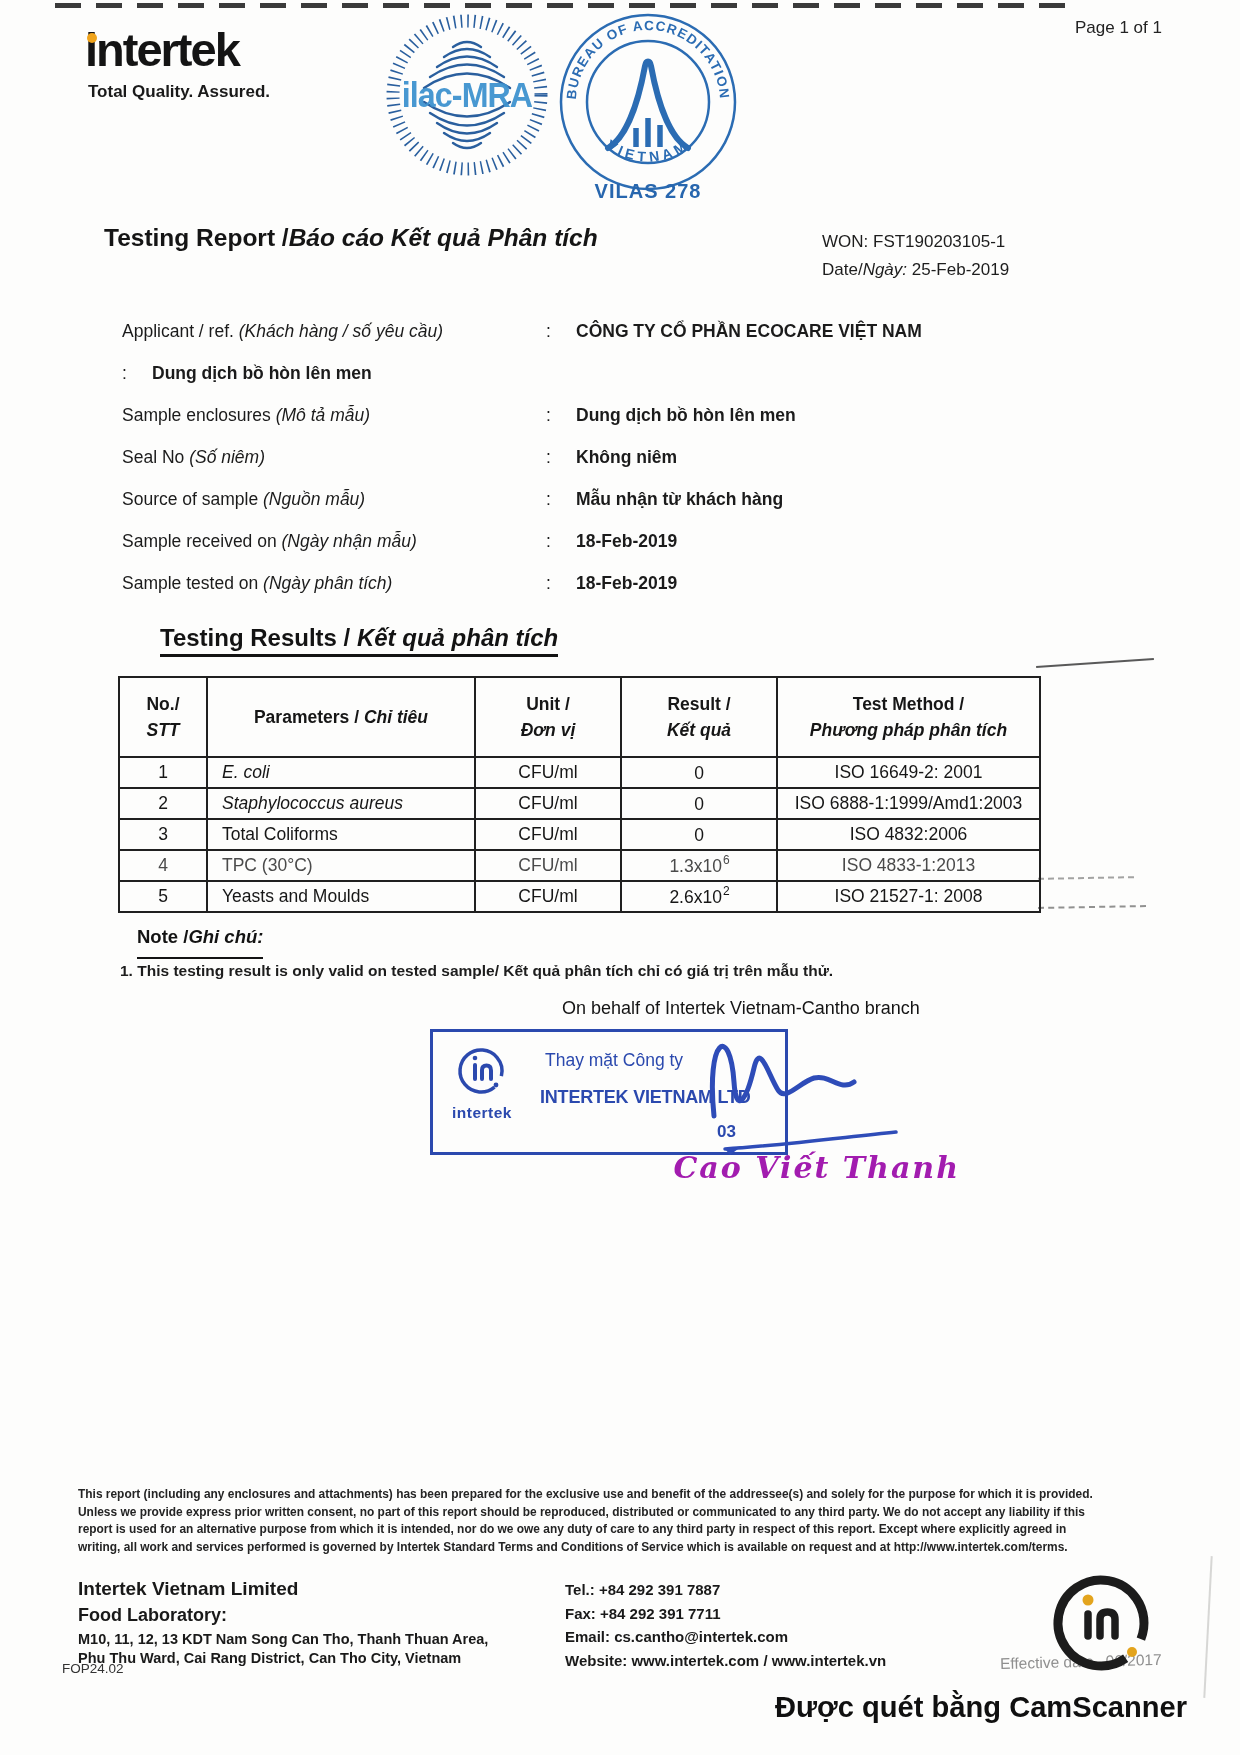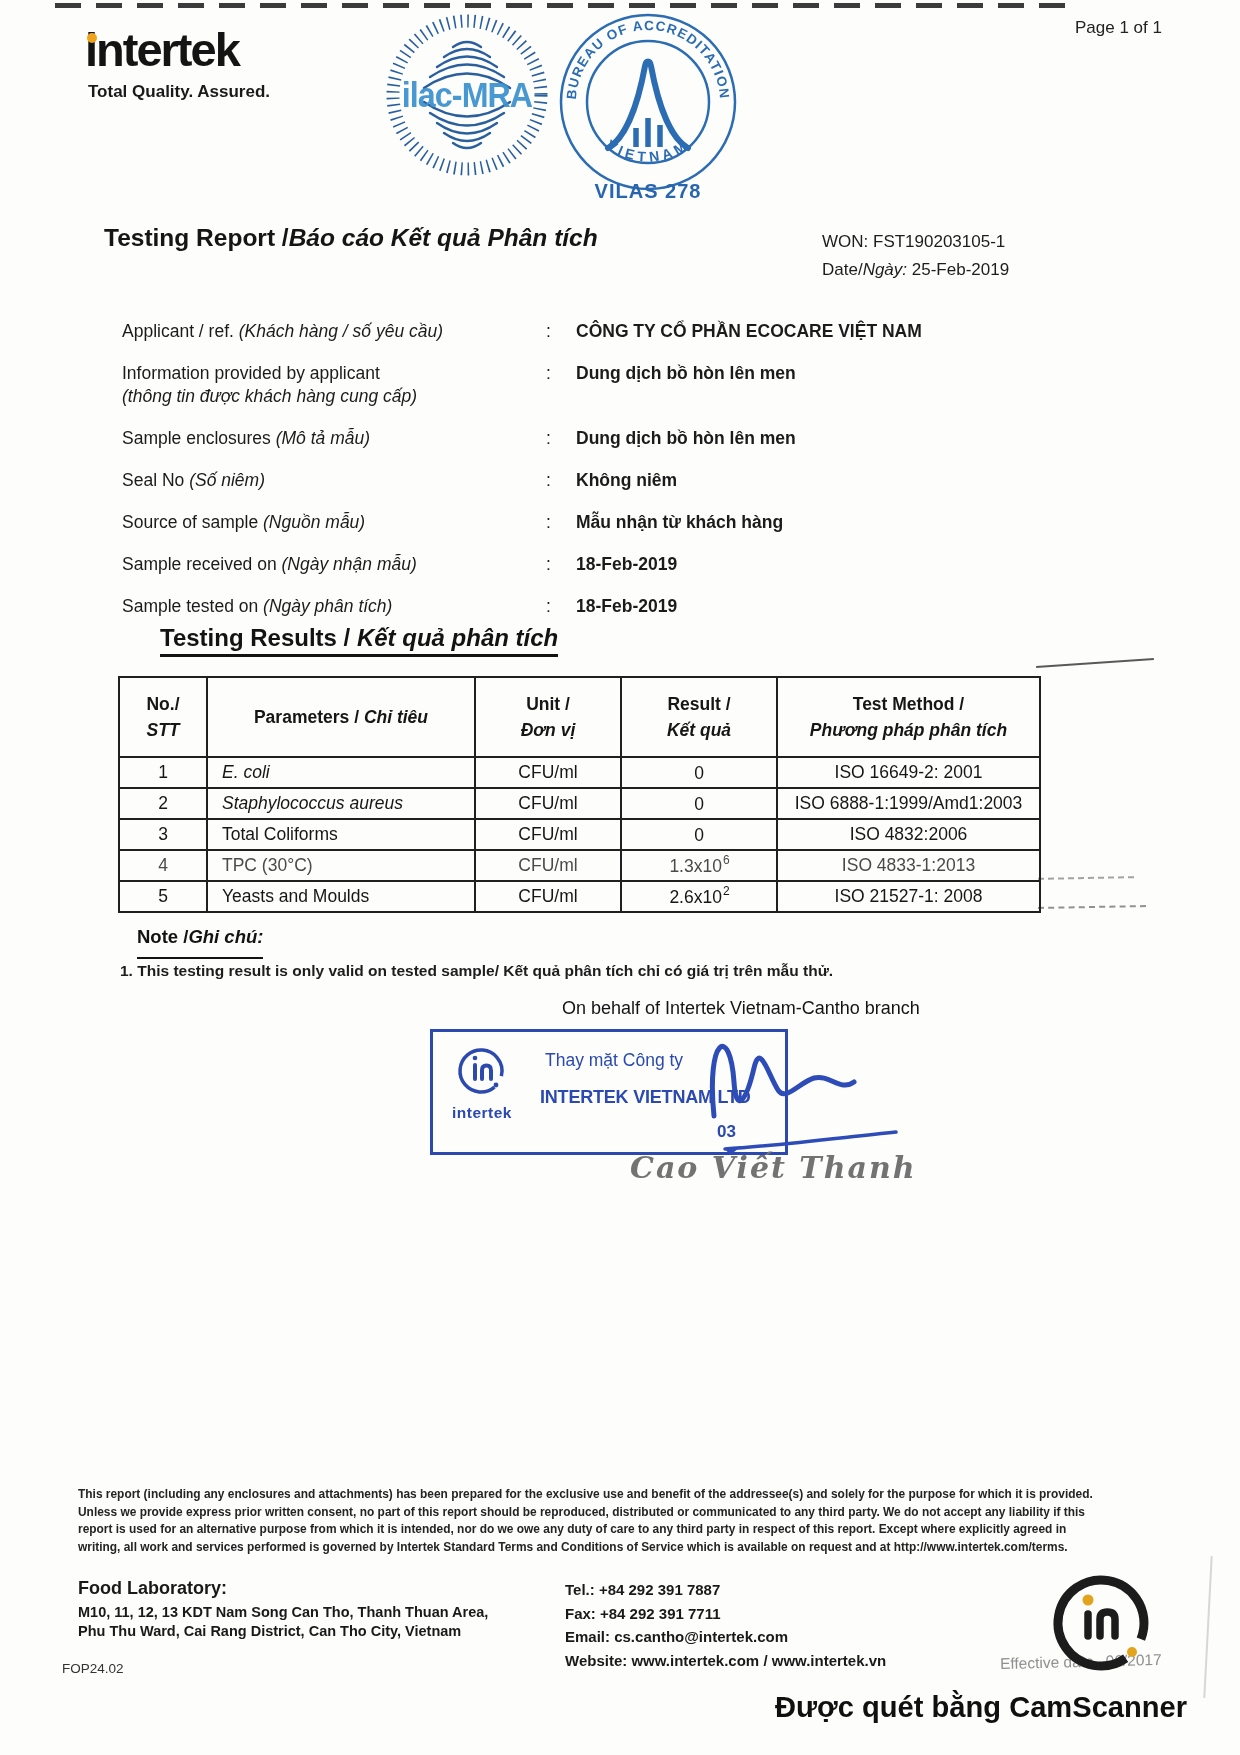--- a/index.html
+++ b/index.html
@@ -67,22 +67,22 @@
   
   .on-behalf{left:562px;top:998px;font-size:18px;color:#141414;}
   .stamp{left:430px;top:1029px;width:352px;height:120px;border:3.5px solid #2b49ae;color:#2b49ae;}
   .stamp-circle{position:absolute;left:20px;top:12px;width:56px;height:56px;}
   .stamp-logo-caption{position:absolute;left:4px;top:72px;width:90px;text-align:center;
     font-size:15.5px;font-weight:bold;color:#2b49ae;letter-spacing:.5px;}
   .stamp-line1{position:absolute;left:112px;top:18px;font-size:17.5px;}
   .stamp-line2{position:absolute;left:107px;top:55px;font-size:18px;font-weight:bold;letter-spacing:-.2px;white-space:nowrap;}
   .stamp-num{position:absolute;left:284px;top:90px;font-size:17px;font-weight:bold;}
   .sig-svg{left:688px;top:1018px;width:430px;height:150px;z-index:3;}
-  .signatory{left:630px;top:1150px;width:330px;text-align:left;font-family:"DejaVu Serif",serif;
-    font-style:italic;font-weight:bold;font-size:30px;color:#737373;letter-spacing:2px;}
+  .signatory{left:630px;top:1150px;width:330px;text-align:right;font-family:"DejaVu Serif",serif;
+    font-style:italic;font-weight:bold;font-size:30px;color:#a21caf;letter-spacing:2px;}
 
   
   .disclaimer{left:78px;top:1486px;width:980px;font-size:12.3px;font-weight:bold;color:#242424;
     line-height:17.6px;transform:scaleX(.97);transform-origin:left top;}
   .disclaimer div{white-space:nowrap;}
 
   
   .footer-left{left:78px;top:1578px;color:#191919;}
   .company{font-size:19px;font-weight:bold;margin-bottom:5px;}
   .dept{font-size:18px;font-weight:bold;margin-bottom:4px;}
@@ -168,21 +168,20 @@
   <span>Date/</span><span class="it">Ngày:</span><span> 25-Feb-2019</span>
 </div>
 
 <div class="abs fields">
   <div class="frow">
     <div class="flabel"><span>Applicant / ref. </span><span class="it">(Khách hàng / số yêu cầu)</span></div>
     <div class="fcolon">:</div>
     <div class="fvalue">CÔNG TY CỔ PHẦN ECOCARE VIỆT NAM</div>
   </div>
   <div class="frow stacked">
-    <div class="flabel"><span>Information provided by applicant</span><span class="it">(thông tin được khách hàng cung cấp)</span></div>
     <div class="fcolon">:</div>
     <div class="fvalue">Dung dịch bồ hòn lên men</div>
   </div>
   <div class="frow">
     <div class="flabel"><span>Sample enclosures </span><span class="it">(Mô tả mẫu)</span></div>
     <div class="fcolon">:</div>
     <div class="fvalue">Dung dịch bồ hòn lên men</div>
   </div>
   <div class="frow">
     <div class="flabel"><span>Seal No </span><span class="it">(Số niêm)</span></div>
@@ -310,20 +309,21 @@
 <div class="abs signatory">Cao Viết Thanh</div>
 
 <div class="abs disclaimer">
   <div>This report (including any enclosures and attachments) has been prepared for the exclusive use and benefit of the addressee(s) and solely for the purpose for which it is provided.</div>
   <div>Unless we provide express prior written consent, no part of this report should be reproduced, distributed or communicated to any third party. We do not accept any liability if this</div>
   <div>report is used for an alternative purpose from which it is intended, nor do we owe any duty of care to any third party in respect of this report. Except where explicitly agreed in</div>
   <div>writing, all work and services performed is governed by Intertek Standard Terms and Conditions of Service which is available on request and at http://www.intertek.com/terms.</div>
 </div>
 
 <div class="abs footer-left">
+  <div class="company">Intertek Vietnam Limited</div>
   <div class="dept">Food Laboratory:</div>
   <div class="addr">M10, 11, 12, 13 KDT Nam Song Can Tho, Thanh Thuan Area,</div>
   <div class="addr">Phu Thu Ward, Cai Rang District, Can Tho City, Vietnam</div>
 </div>
 <div class="abs form-code">FOP24.02</div>
 
 <div class="abs footer-mid">
   <div>Tel.: +84 292 391 7887</div>
   <div>Fax: +84 292 391 7711</div>
   <div>Email: cs.cantho@intertek.com</div>

